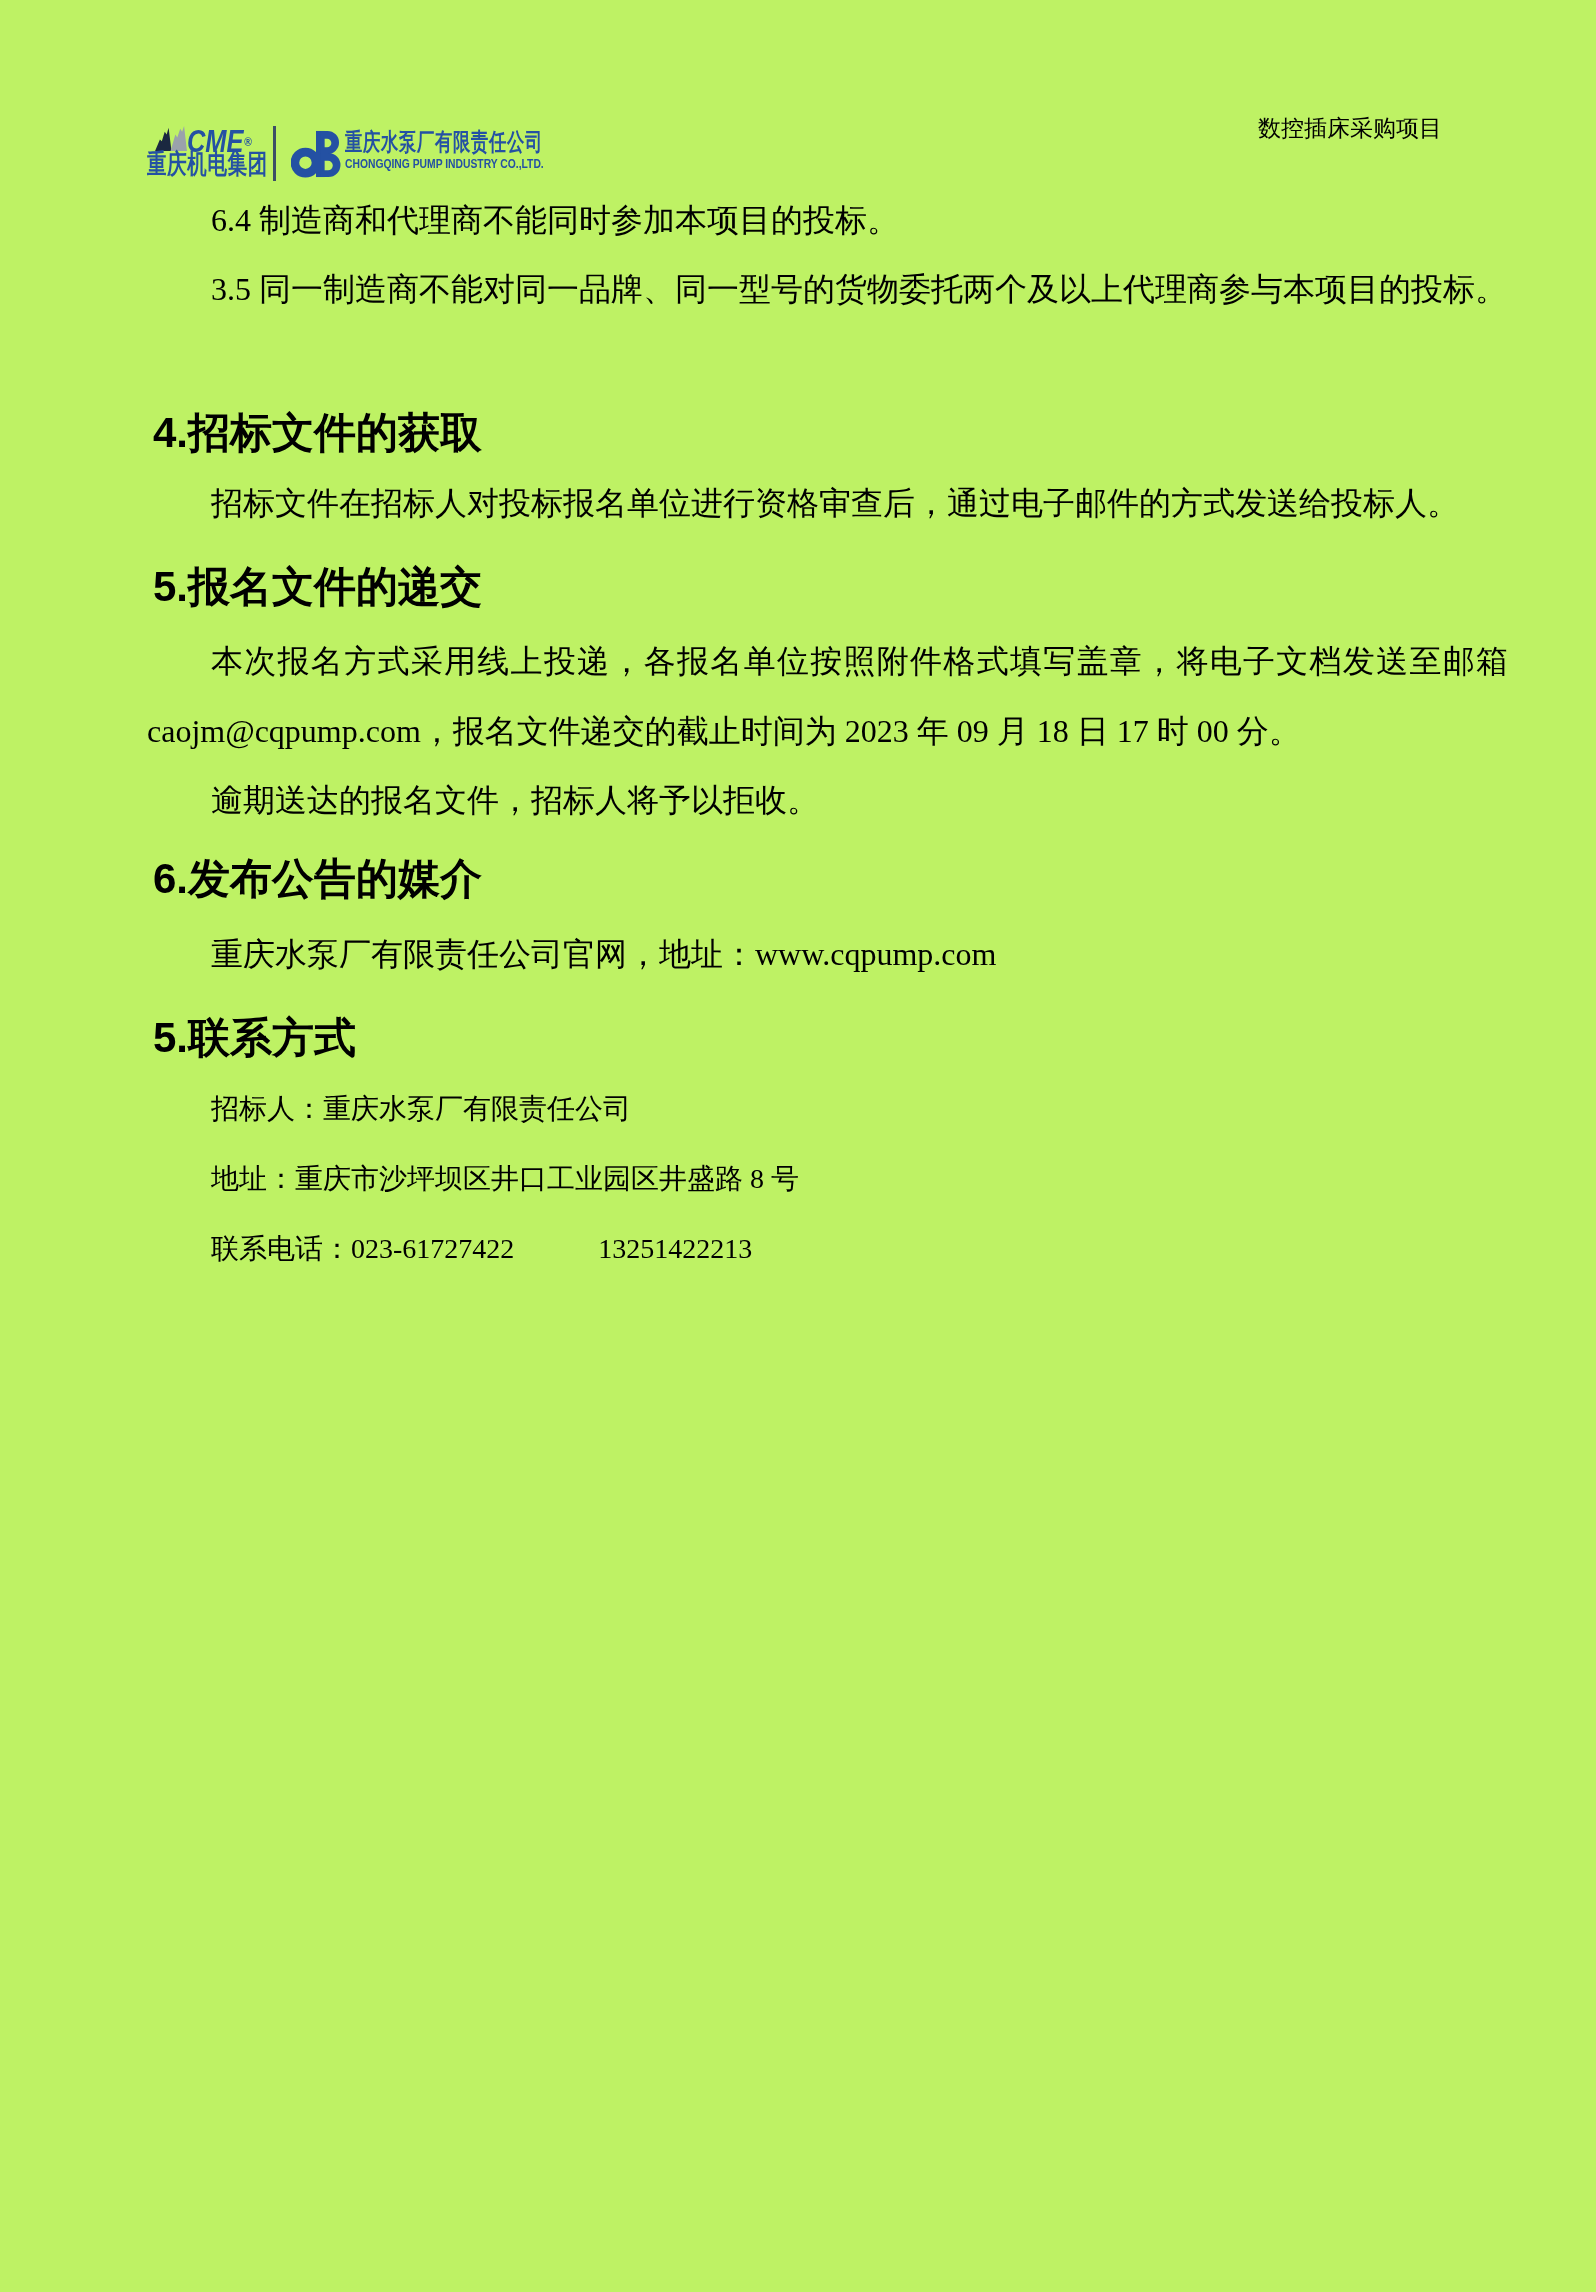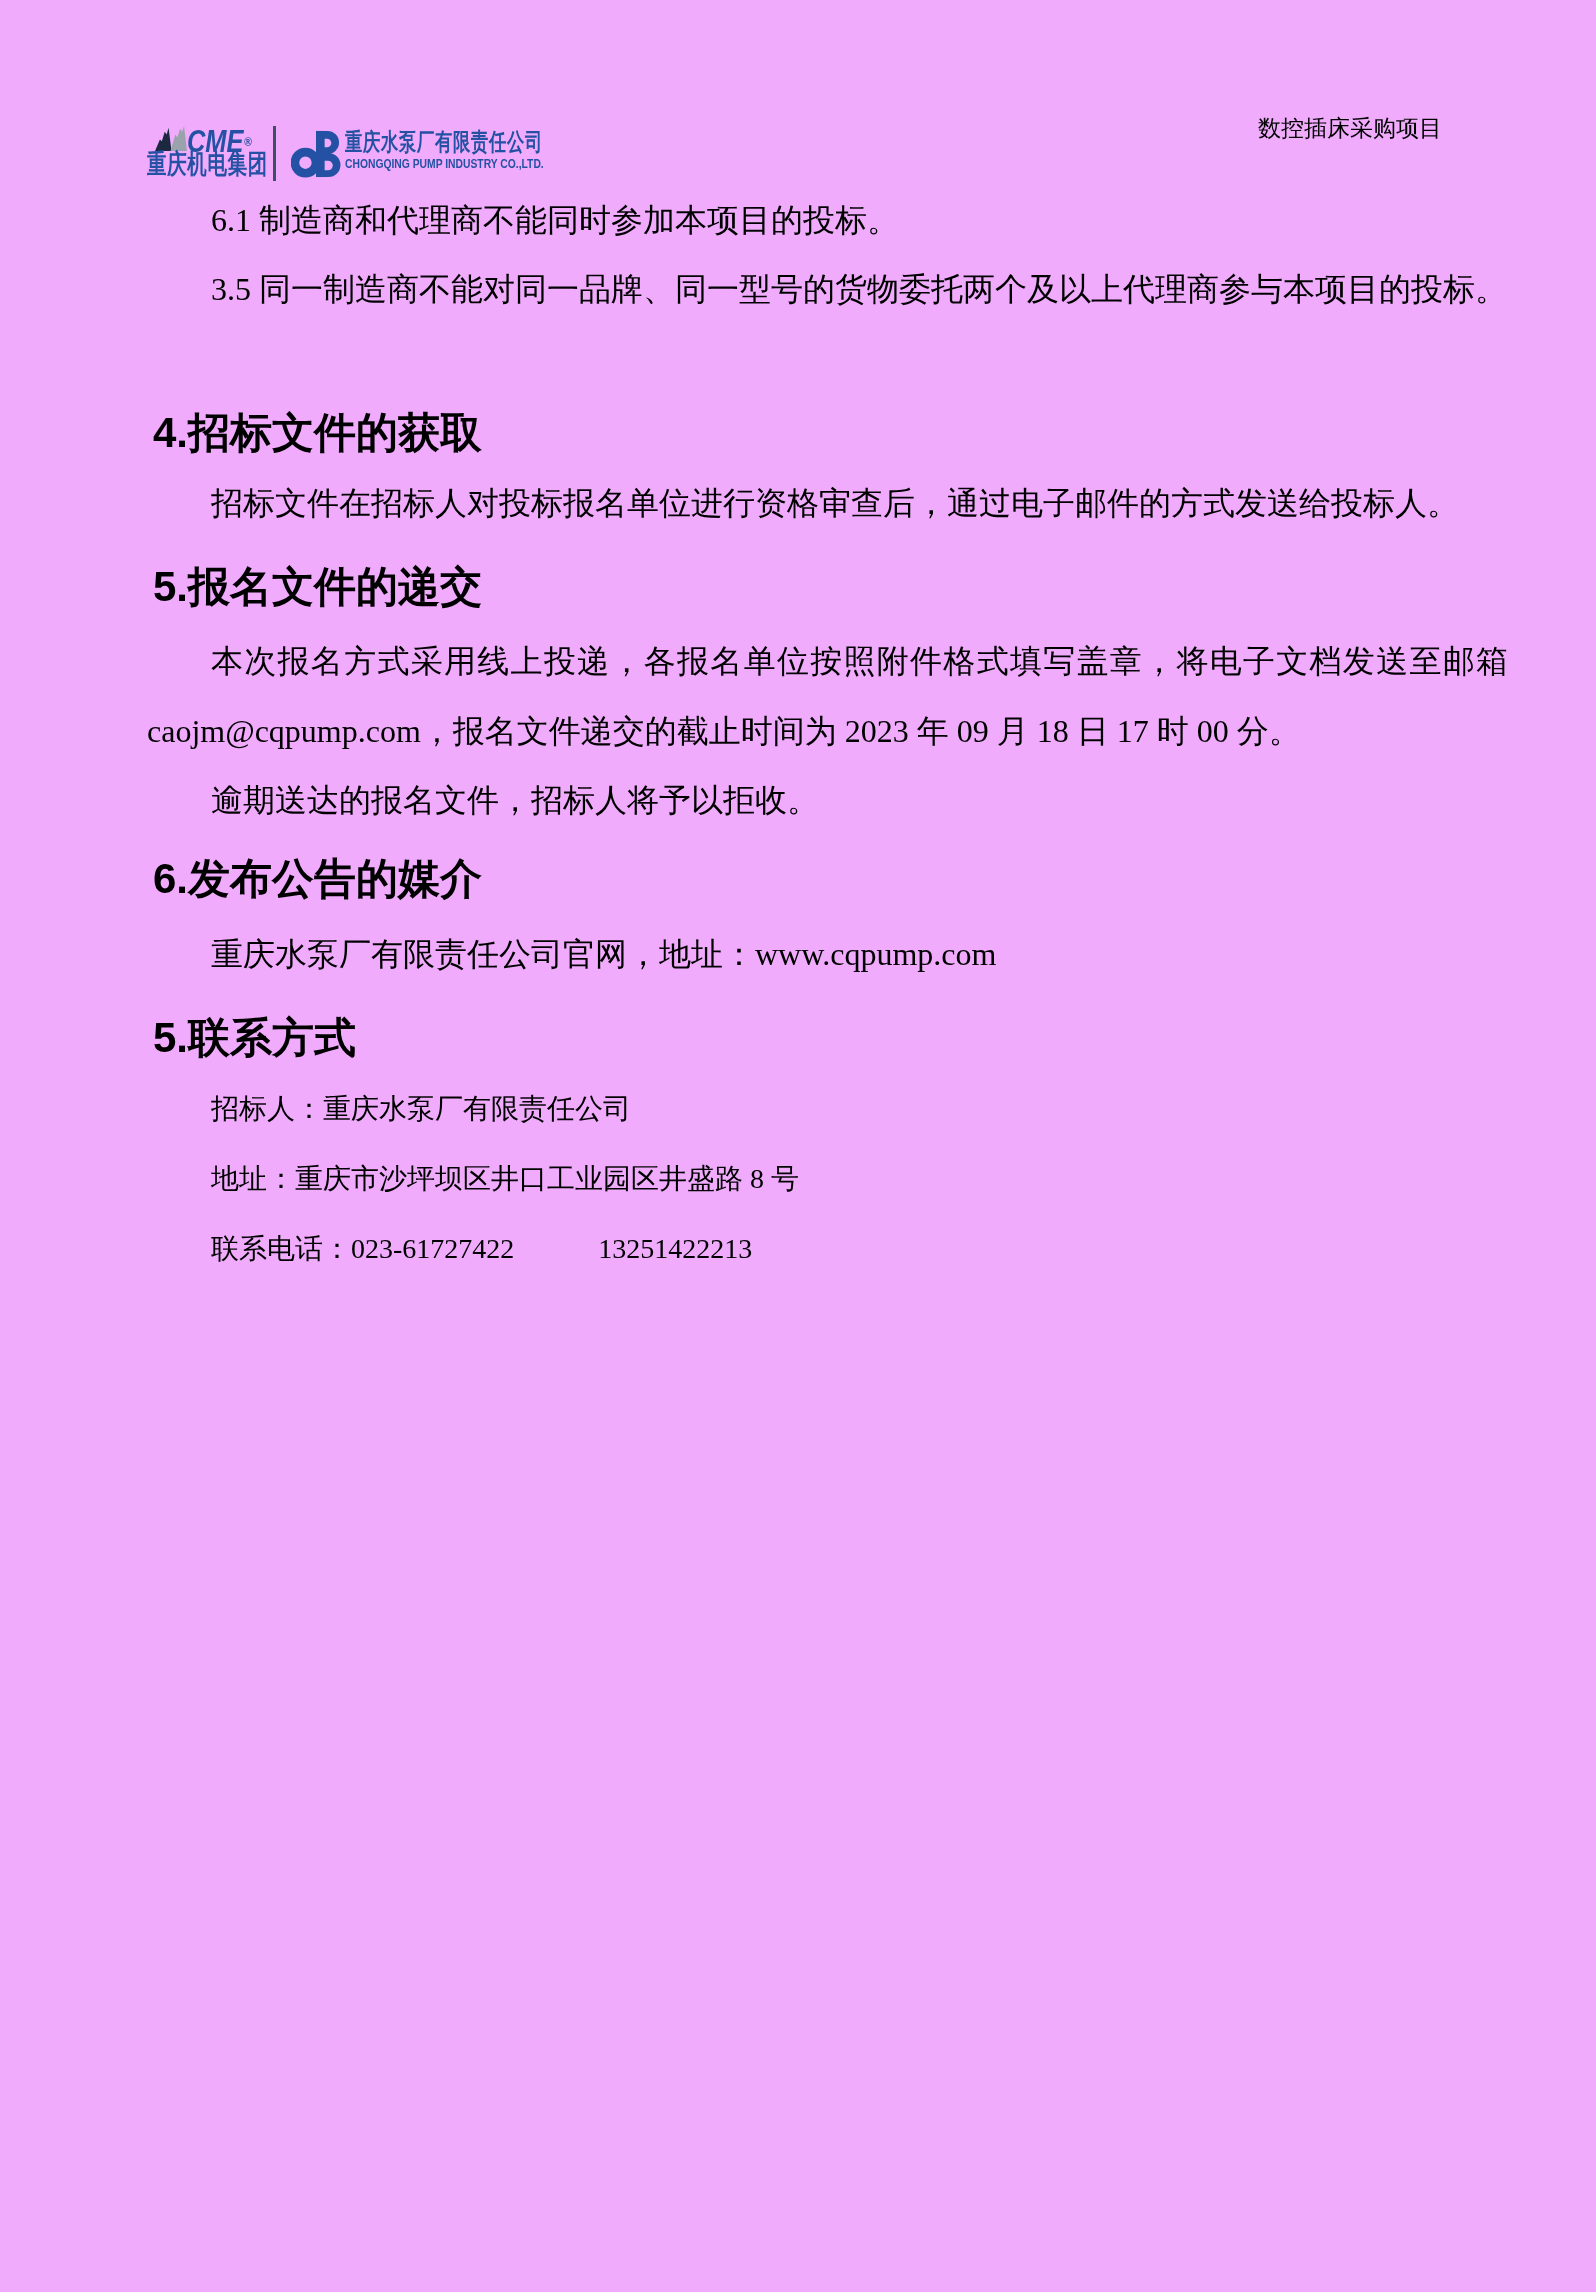--- a/index.html
+++ b/index.html
@@ -1,20 +1,20 @@
 <!DOCTYPE html>
 <html><head>
 <meta charset="utf-8">
 <title>Document</title>
 <style>
   html,body{margin:0;padding:0;background:#e8e8e8;}
   .page{
     position:relative;
     width:1597px;height:2292px;
-    background:#f0abfc;
+    background:#bef264;
     margin:0 auto;
     overflow:hidden;
     font-family:"Liberation Serif","DejaVu Serif",serif;
     color:#000;
   }
 
   
   .header{position:absolute;left:0;top:0;width:1597px;height:193px;}
   .cme-mark{position:absolute;left:154px;top:123px;}
   .cme-brand-row{
@@ -99,21 +99,21 @@
     </svg>
 
     <div class="pump-cn">重庆水泵厂有限责任公司</div>
     <div class="pump-en">CHONGQING PUMP INDUSTRY CO.,LTD.</div>
 
     <div class="project-title">数控插床采购项目</div>
   </div>
 
   <div>
 
-    <p class="body-p indent" style="top:185px">6.1 制造商和代理商不能同时参加本项目的投标。</p>
+    <p class="body-p indent" style="top:185px">6.4 制造商和代理商不能同时参加本项目的投标。</p>
 
     <p class="body-p indent just" style="top:254px">3.5 同一制造商不能对同一品牌、同一型号的货物委托两个及以上代理商参与本项目的投标。</p>
 
     <h2 class="heading" style="top:398px">4.招标文件的获取</h2>
 
     <p class="body-p indent" style="top:468px">招标文件在招标人对投标报名单位进行资格审查后，通过电子邮件的方式发送给投标人。</p>
 
     <h2 class="heading" style="top:552px">5.报名文件的递交</h2>
 
     <p class="body-p indent just" style="top:626px">本次报名方式采用线上投递，各报名单位按照附件格式填写盖章，将电子文档发送至邮箱caojm@cqpump.com，报名文件递交的截止时间为 2023 年 09 月 18 日 17 时 00 分。</p>

